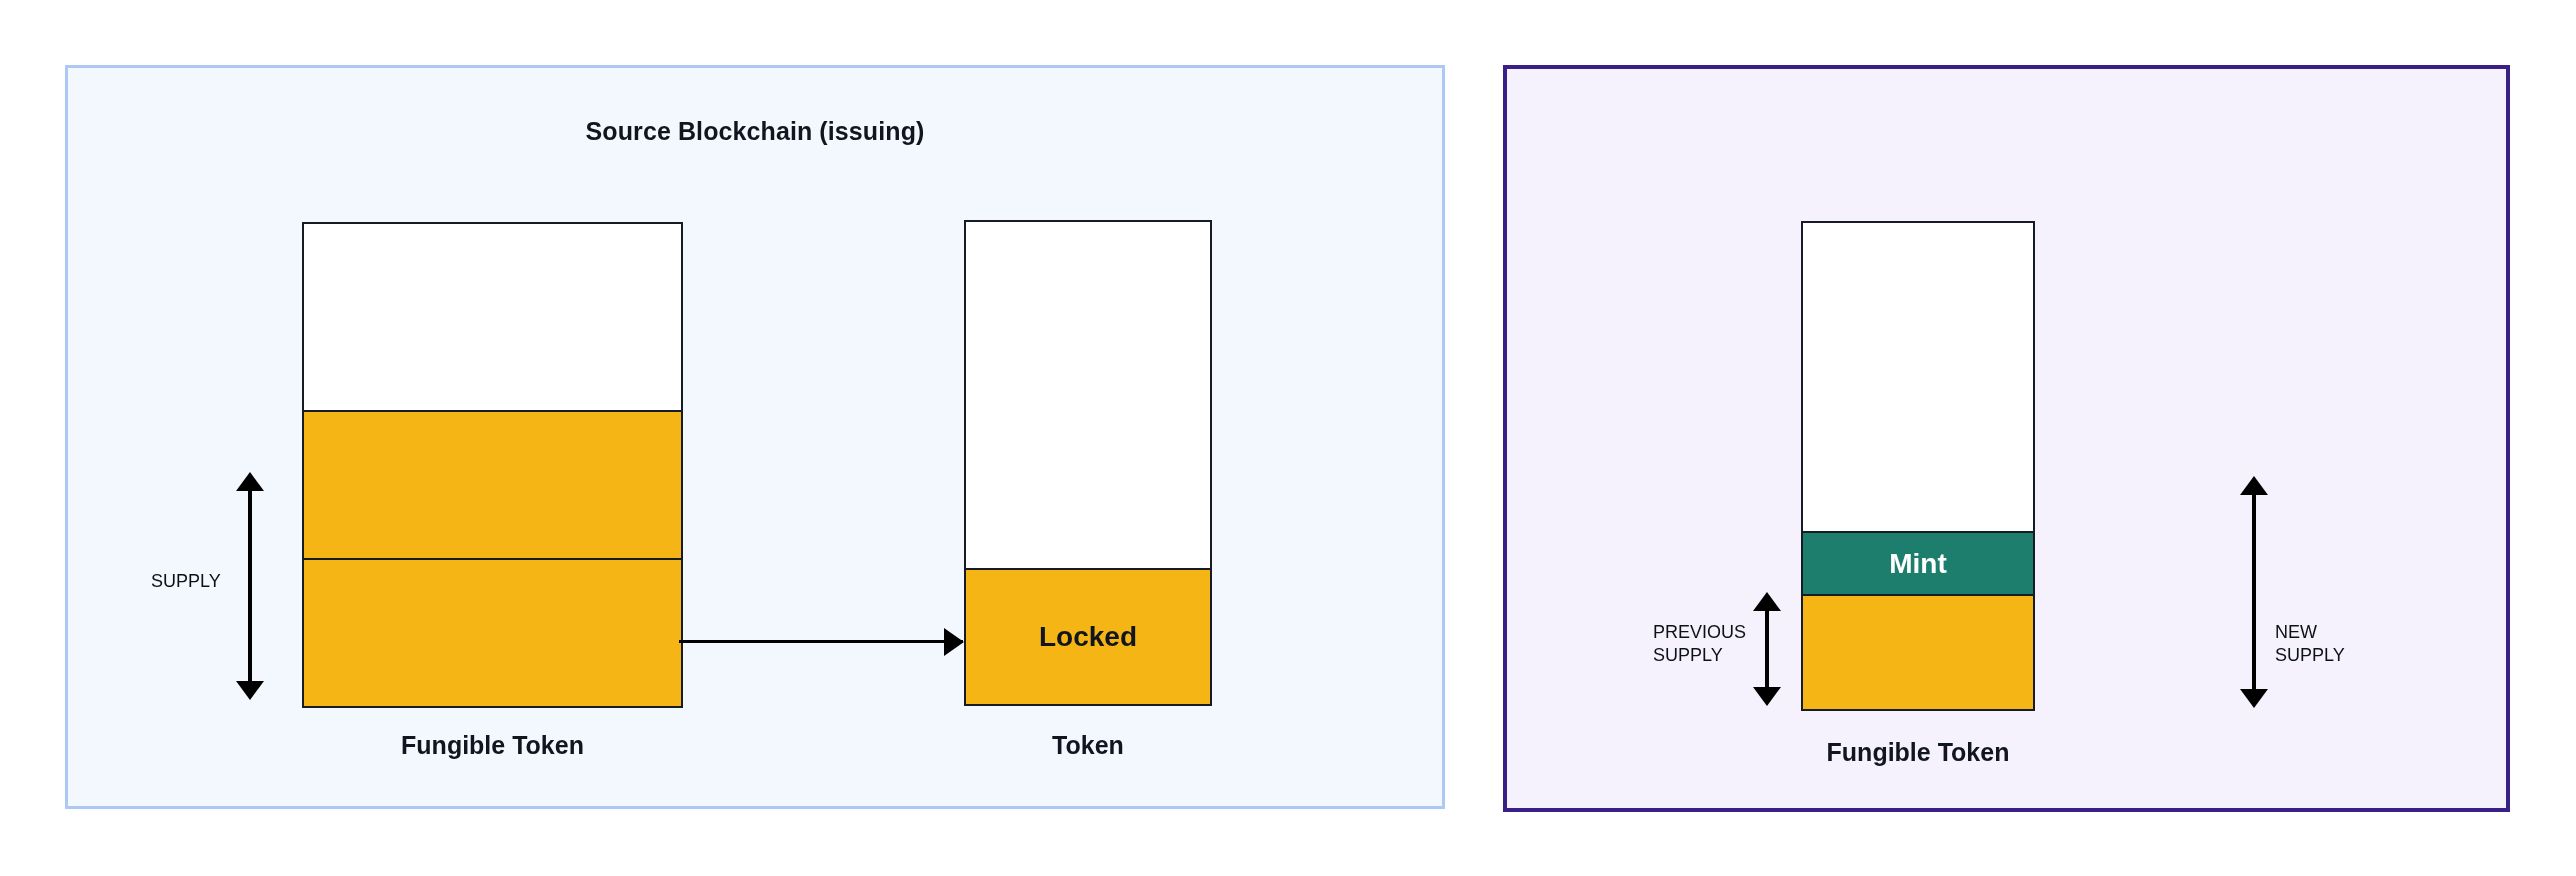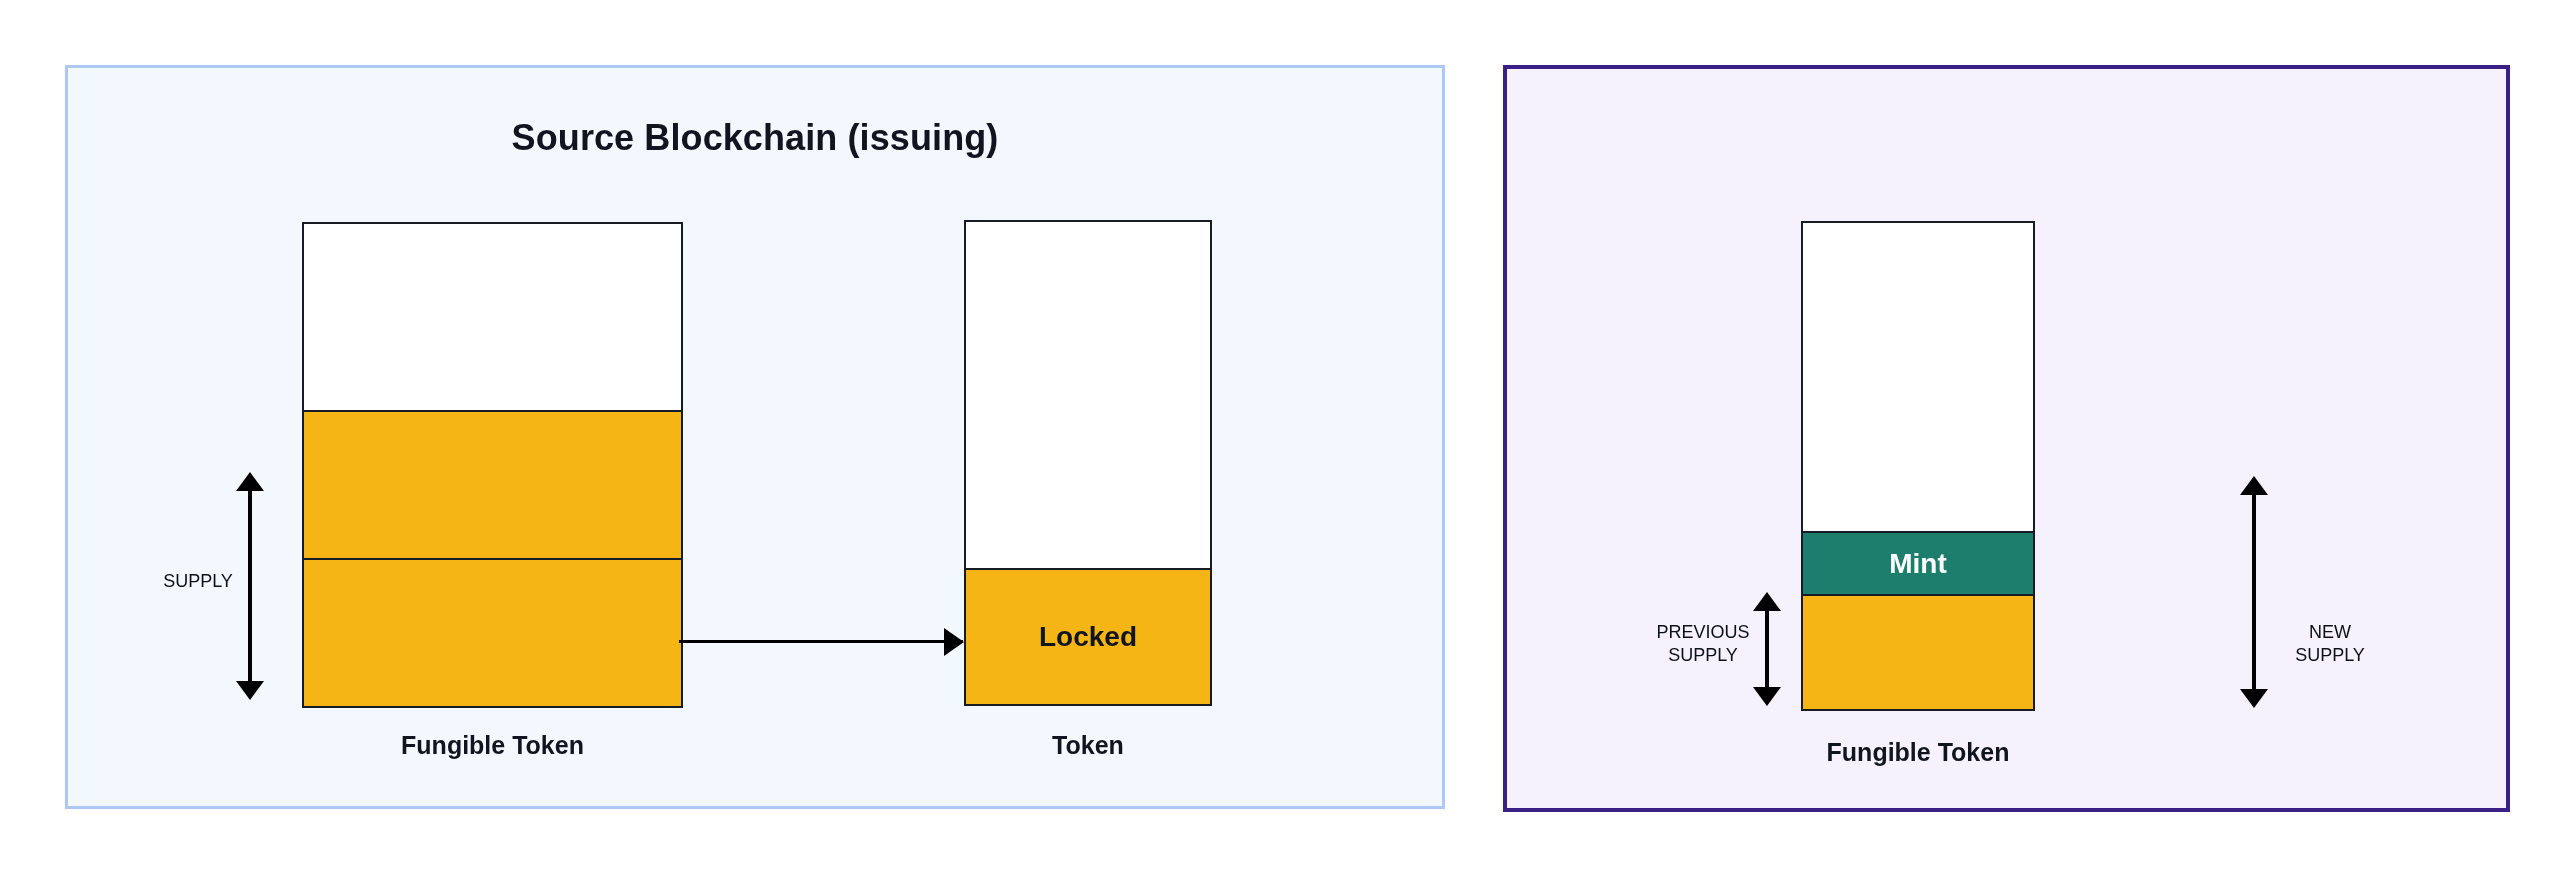--- a/index.html
+++ b/index.html
@@ -41,21 +41,21 @@
   .panel-title {
     position: absolute;
     left: 0;
     width: 100%;
     text-align: center;
     font-weight: bold;
     color: #10151f;
     letter-spacing: 0.1px;
     white-space: nowrap;
   }
-  #title-source { top: 49px; font-size: 36px; }
+  #title-source { top: 49px; font-size: 25px; }
   #title-destination { top: 49px; font-size: 36px; }
 
   
   .bar {
     position: absolute;
     box-sizing: border-box;
     border: 2.2px solid #171b26;
     background: #ffffff;
     display: flex;
     flex-direction: column;
@@ -117,29 +117,29 @@
   }
   .measure .head-up   { top: 0;    border-bottom: 19px solid #000000; }
   .measure .head-down { bottom: 0; border-top: 19px solid #000000; }
 
   #measure-supply           { left: 182px;  top: 404px;  height: 228px; }
   #measure-previous-supply  { left: 260px;  top: 523px;  height: 114px; }
   #measure-new-supply       { left: 747px; top: 407px;  height: 232px; }
 
   .measure-label {
     position: absolute;
-    text-align: center;
+    text-align: left;
     font-size: 18px;
     color: #10151f;
     line-height: 1.25;
     white-space: pre-line;
     color: #0d1117;
   }
   #label-supply          { left: 83px;  top: 502px;  width: 94px; }
-  #label-previous-supply { left: 138px;  top: 552px; width: 116px; }
+  #label-previous-supply { left: 146px;  top: 552px; width: 116px; }
   #label-new-supply      { left: 768px; top: 552px; width: 110px; }
 
   
   #transfer-arrow {
     position: absolute;
     left: 611px;
     top: 572px;
     width: 284px;
     height: 3.3px;
   }

